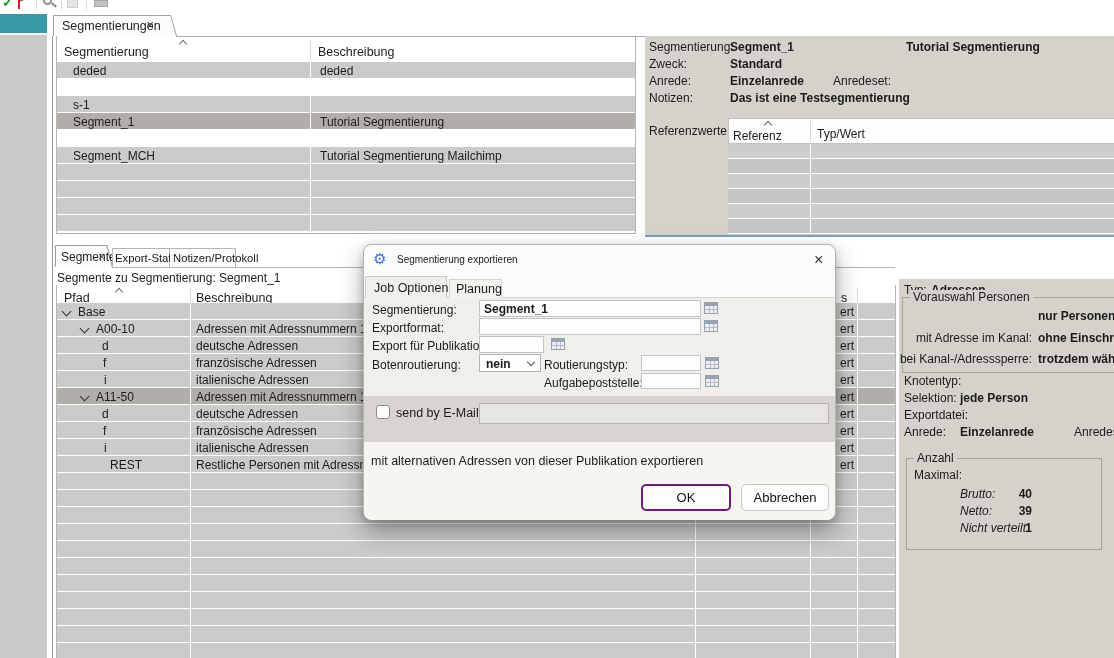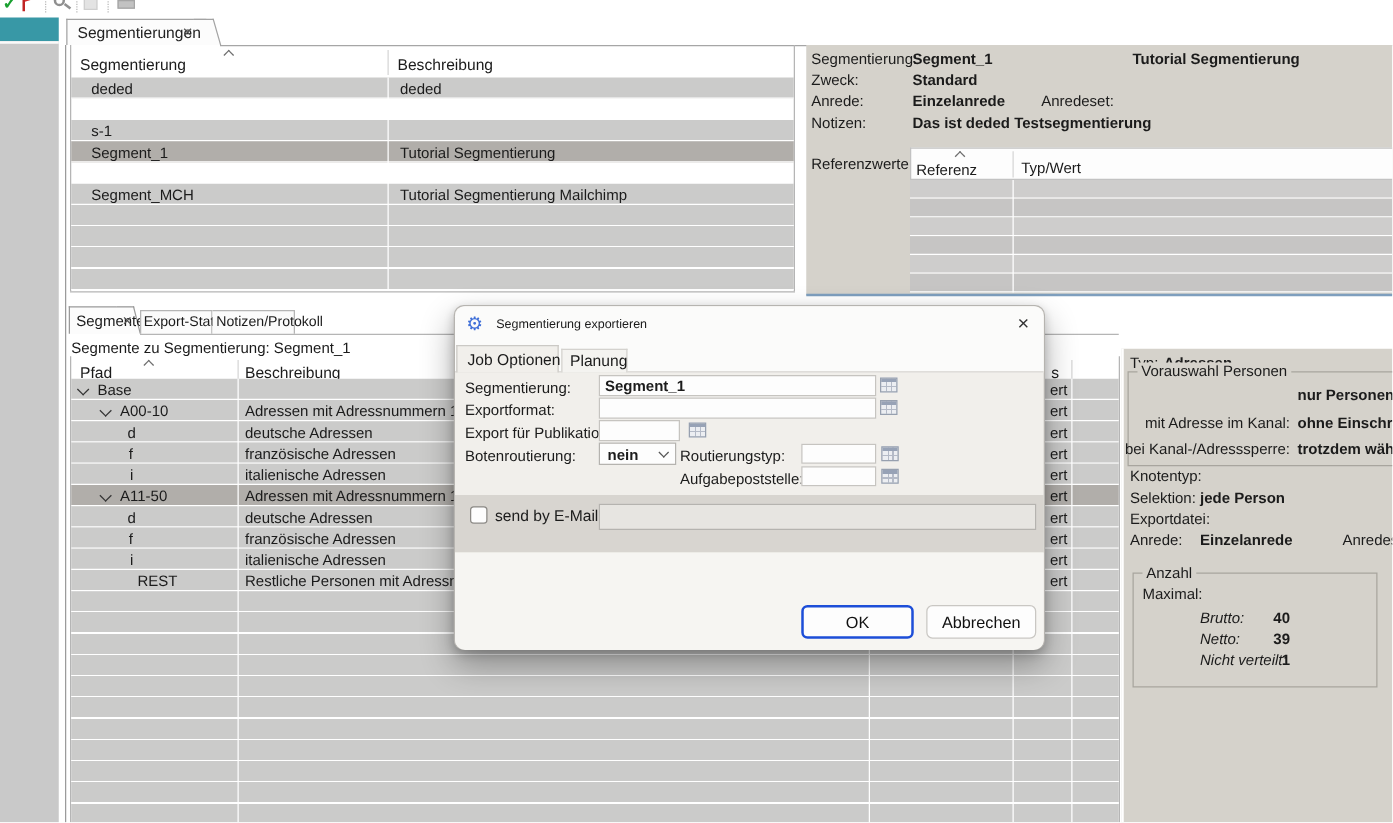--- a/index.html
+++ b/index.html
@@ -92,21 +92,21 @@
   <div class="abs" style="left:645px;top:36px;width:469px;height:200px;background:#d5d2cb;"></div>
   <span class="panel-lbl" style="left:649px;top:40px;">Segmentierung:</span>
   <span class="panel-lbl b" style="left:730px;top:40px;">Segment_1</span>
   <span class="panel-lbl b" style="left:906px;top:40px;">Tutorial Segmentierung</span>
   <span class="panel-lbl" style="left:649px;top:57px;">Zweck:</span>
   <span class="panel-lbl b" style="left:730px;top:57px;">Standard</span>
   <span class="panel-lbl" style="left:649px;top:74px;">Anrede:</span>
   <span class="panel-lbl b" style="left:730px;top:74px;">Einzelanrede</span>
   <span class="panel-lbl" style="left:833px;top:74px;">Anredeset:</span>
   <span class="panel-lbl" style="left:649px;top:91px;">Notizen:</span>
-  <span class="panel-lbl b" style="left:730px;top:91px;">Das ist deded Testsegmentierung</span>
+  <span class="panel-lbl b" style="left:730px;top:91px;">Das ist eine Testsegmentierung</span>
   <span class="panel-lbl" style="left:649px;top:124px;">Referenzwerte:</span>
 
   <div class="abs" style="left:728px;top:118px;width:386px;height:26px;background:#fdfdfd;border:1px solid #c2c2c2;border-right:0;"></div>
   <span class="sortc" style="left:765px;top:122px;"></span>
   <span class="abs nw" style="left:733px;top:129px;">Referenz</span>
   <span class="abs nw" style="left:817px;top:127px;">Typ/Wert</span>
   <div class="abs" style="left:810px;top:121px;width:1px;height:21px;background:#d6d6d6;"></div>
   <div class="abs" style="left:728px;top:144px;width:386px;height:90px;">
     <div class="trow" style="top:0;height:15px;background:#cecdcc;"></div>
     <div class="trow" style="top:15px;height:15px;background:#c6c5c4;"></div>
@@ -280,17 +280,18 @@
     <span class="gicon rel" style="left:341px;top:130px;"></span>
 
     <div class="rel" style="left:0;top:151px;width:471px;height:46px;background:#d8d5d0;"></div>
     <div class="rel" style="left:12px;top:160px;width:14px;height:14px;background:#fdfdfd;border:1px solid #8b8985;border-radius:3px;"></div>
     <span class="rel nw" style="left:32px;top:161px;font-size:12.5px;">send by E-Mail</span>
     <div class="rel" style="left:115px;top:158px;width:350px;height:21px;background:#e7e5e1;border:1px solid #b5b3af;">
       <span class="nw" style="position:absolute;left:4px;top:3px;"></span>
     </div>
 
     <div class="rel" style="left:0;top:197px;width:471px;height:78px;background:#f6f5f2;border-radius:0 0 8px 8px;"></div>
-    <button class="rel" style="left:277px;top:239px;width:90px;height:27px;background:#fdfdfd;border:2px solid #1d4ed8;border-radius:5px;font-family:inherit;font-size:13px;color:#111;">OK</button>
+    <span class="rel nw" style="left:7px;top:209px;font-size:12.5px;">mit alternativen Adressen von dieser Publikation exportieren</span>
+    <button class="rel" style="left:277px;top:239px;width:90px;height:27px;background:#fdfdfd;border:2px solid #701a75;border-radius:5px;font-family:inherit;font-size:13px;color:#111;">OK</button>
     <button class="rel" style="left:377px;top:239px;width:88px;height:27px;background:#fdfdfd;border:1px solid #c9c7c3;border-radius:5px;font-family:inherit;font-size:13px;color:#111;">Abbrechen</button>
   </div>
 
 </div>
 
 </body></html>

